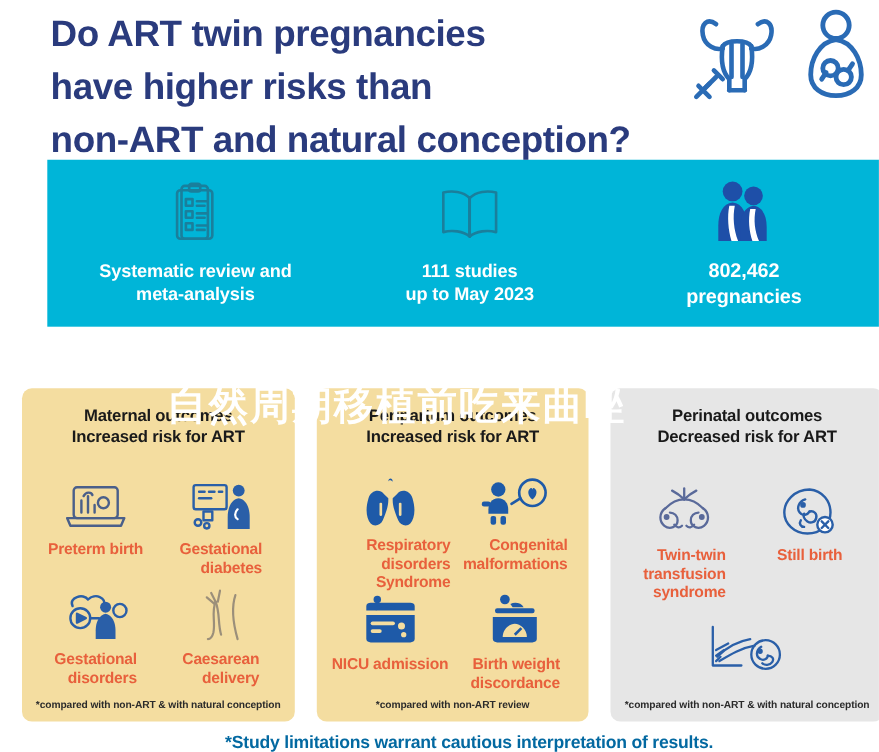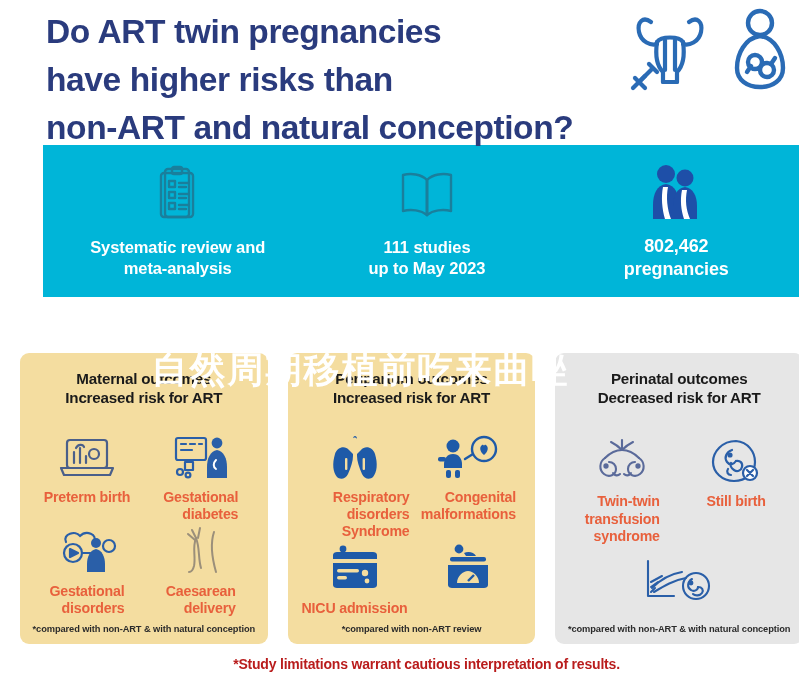--- a/index.html
+++ b/index.html
@@ -82,21 +82,21 @@
   .card-note{
     text-align:center;color:#2b2b2b;font-size:9.3px;font-weight:bold;
     padding:6px 0 4px 0;letter-spacing:-0.1px;
   }
 
   
   .footer{
     flex:0 0 40px;height:40px;background:#ffffff;
     display:flex;align-items:center;justify-content:center;
   }
-  .footer-text{color:#b91c1c;font-size:14px;font-weight:bold;letter-spacing:-0.2px;margin-left:30px;}
+  .footer-text{color:#0369a1;font-size:16px;font-weight:bold;letter-spacing:-0.2px;margin-left:30px;}
 
   
   .watermark{
     position:absolute;left:0;top:352px;width:721px;
     text-align:center;color:#ffffff;
     font-size:36px;font-weight:bold;letter-spacing:2px;
     pointer-events:none;z-index:40;line-height:1;
     font-family:"DejaVu Sans",sans-serif;
   }
 </style>
@@ -321,20 +321,22 @@
           <span class="outcome-icon">
             <svg width="52" height="48" viewBox="0 0 52 48" fill="#1e5aa8">
               <circle cx="17" cy="6" r="4.4"></circle>
               <path d="M22 10 C26 8 32 9 34 13 L24 13 Z"></path>
               <rect x="8" y="14" width="36" height="4.4" rx="2"></rect>
               <path d="M6 22 L46 22 L46 42 C46 44 44 45 42 45 L10 45 C8 45 6 44 6 42 Z"></path>
               <path d="M15 40 C15 33 21 28 26 28 C31 28 37 33 37 40 Z" fill="#f4dda0"></path>
               <path d="M26 38 L32 32" stroke="#1e5aa8" stroke-width="2.4"></path>
             </svg>
           </span>
+          <div class="outcome-label">Birth weight
+discordance</div>
         </div>
 
       </div>
       <div class="card-note">*compared with non-ART review</div>
     </div>
 
     <div class="card grey">
       <div class="card-title">Perinatal outcomes
 Decreased risk for ART</div>
       <div class="card-grid">

